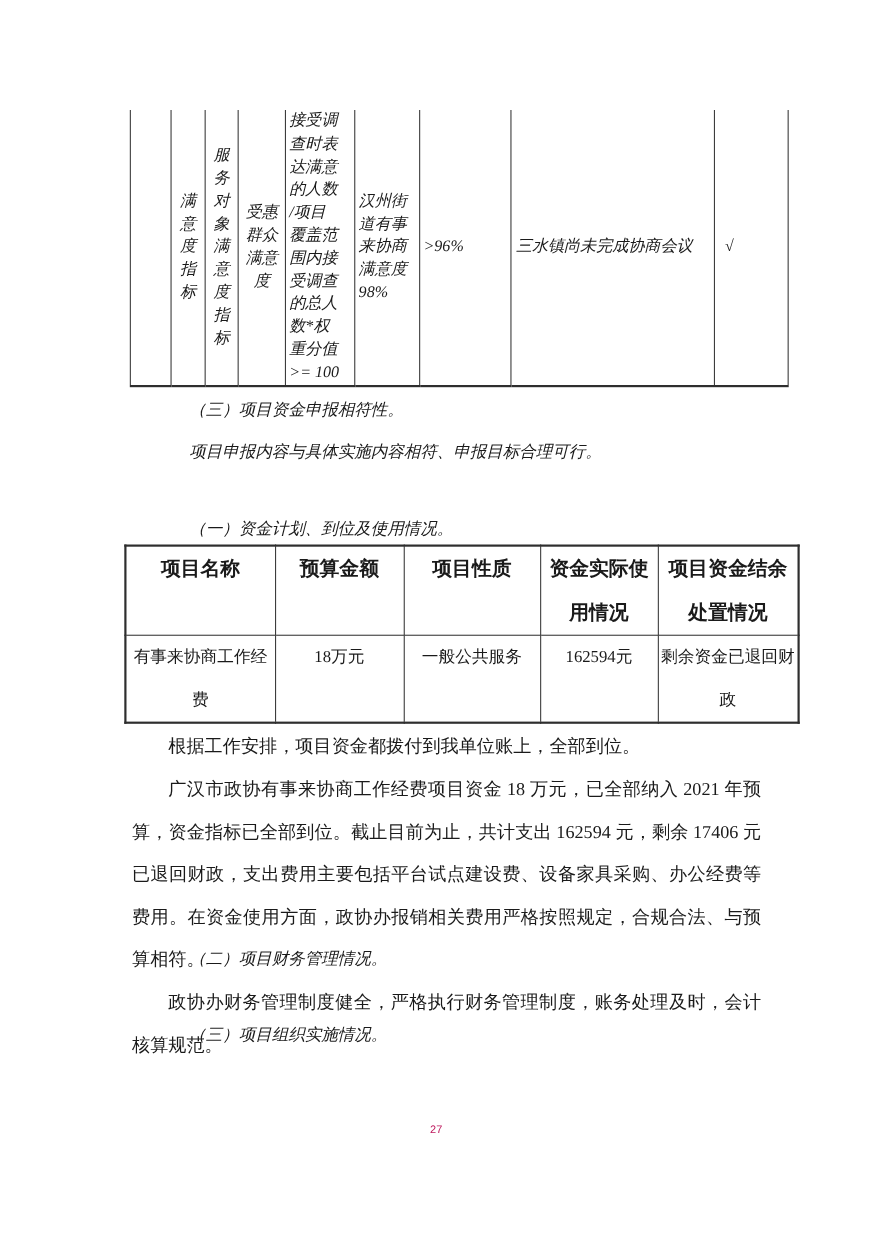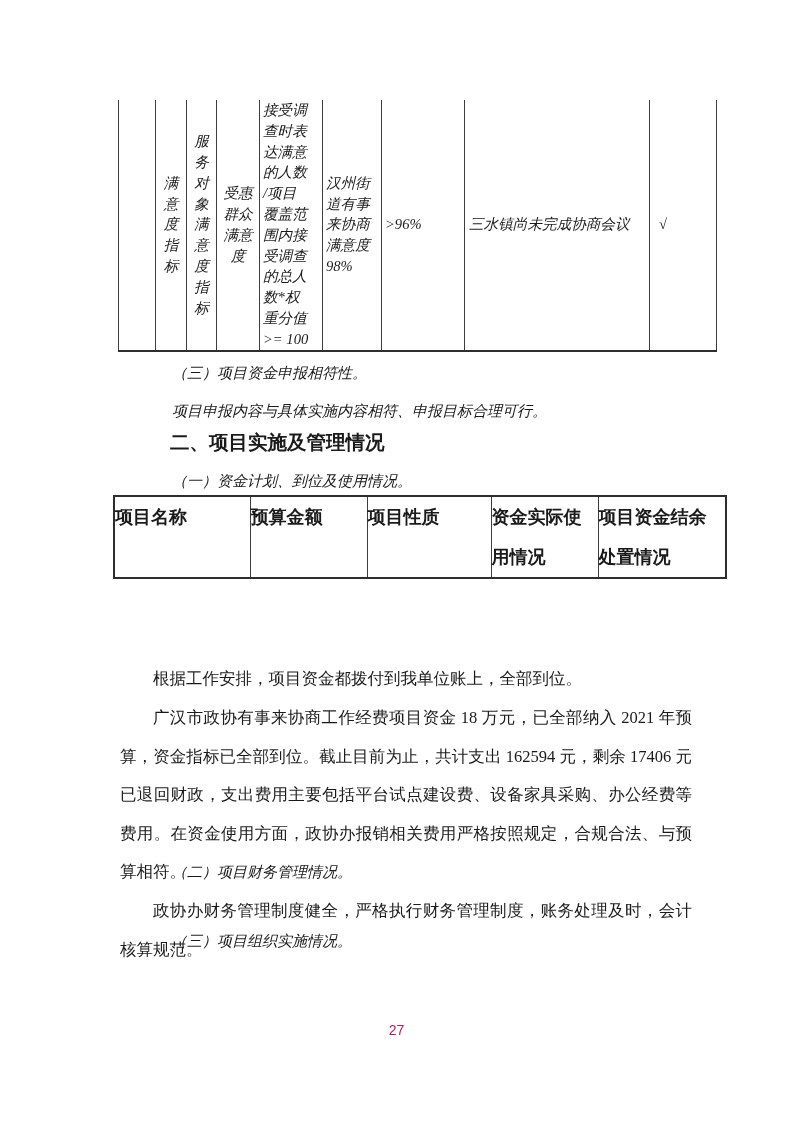--- a/index.html
+++ b/index.html
@@ -18,36 +18,36 @@
   }
   .t1 td.c-center{text-align:center;}
   .t1 td.c-left{text-align:left;padding-left:3px;}
   .t1 td.c-dev{text-align:left;padding-left:4px;}
   .t1 td.c-chk{text-align:left;padding-left:9px;}
   
   .t2{position:absolute;left:113px;top:495px;width:612px;border:2px solid #2e2e2e;}
   .t2 th{
     border:1px solid #3d3d3d;font-family:"Liberation Sans","DejaVu Sans",sans-serif;
     font-weight:bold;font-size:18px;line-height:40px;vertical-align:top;
-    text-align:left;white-space:pre-line;padding:0;
+    text-align:center;white-space:pre-line;padding:0;
   }
   .t2 td{
     border:1px solid #3d3d3d;font-size:15.2px;line-height:39px;vertical-align:top;
     text-align:center;white-space:pre-line;padding:0;
   }
   .t2 tr.hdr{height:80px;}
   .t2 tr.data{height:78px;}
   
   .tb{position:absolute;left:120px;width:572px;line-height:38.6px;}
   .kai{font-style:italic;font-size:15px;text-indent:52px;}
   .h2{font-style:normal;font-weight:bold;font-family:"Liberation Sans","DejaVu Sans",sans-serif;
       font-size:19.5px;text-indent:50px;}
   .para{font-size:16.5px;text-indent:33px;text-align:justify;}
   .pagenum{position:absolute;top:1022px;left:0;width:793px;text-align:center;
-      font-family:"Liberation Sans","DejaVu Sans",sans-serif;font-size:14px;color:#be185d;}
+      font-family:"Liberation Sans","DejaVu Sans",sans-serif;font-size:10px;color:#be185d;}
 </style>
 </head>
 <body>
 
 <div class="page">
 
   <table class="t1">
     <colgroup>
       <col style="width:37px">
         <col style="width:31px">
@@ -99,41 +99,49 @@
 98%</td>
       <td class="c-left">&gt;96%</td>
       <td class="c-dev">三水镇尚未完成协商会议</td>
       <td class="c-chk">√</td>
     </tr>
   </tbody>
     </table>
 
   <div class="tb kai" style="top:354px">（三）项目资金申报相符性。</div>
   <div class="tb kai" style="top:392px">项目申报内容与具体实施内容相符、申报目标合理可行。</div>
-  <div class="tb h2" style="top:423px">二、项目实施及管理情况</div>
   <div class="tb kai" style="top:462px">（一）资金计划、到位及使用情况。</div>
 
   <table class="t2">
     <colgroup>
       <col style="width:136px">
         <col style="width:117px">
         <col style="width:124px">
       <col style="width:107px">
         <col style="width:128px">
     </colgroup>
     <tbody>
         <tr class="hdr">
       <th>项目名称</th>
       <th>预算金额</th>
       <th>项目性质</th>
       <th>资金实际使
 用情况</th>
       <th>项目资金结余
 处置情况</th>
     </tr>
+    <tr class="data">
+      <td>有事来协商工作经
+费</td>
+      <td>18万元</td>
+      <td>一般公共服务</td>
+      <td>162594元</td>
+      <td>剩余资金已退回财
+政</td>
+    </tr>
   </tbody>
     </table>
 
   <div class="tb para" style="top:660px">根据工作安排，项目资金都拨付到我单位账上，全部到位。</div>
   <div class="tb para" style="top:699px">广汉市政协有事来协商工作经费项目资金 18 万元，已全部纳入 2021 年预算，资金指标已全部到位。截止目前为止，共计支出 162594 元，剩余 17406 元已退回财政，支出费用主要包括平台试点建设费、设备家具采购、办公经费等费用。在资金使用方面，政协办报销相关费用严格按照规定，合规合法、与预算相符。</div>
   <div class="tb para" style="top:892px">政协办财务管理制度健全，严格执行财务管理制度，账务处理及时，会计核算规范。</div>
   <div class="tb kai" style="top:853px">（二）项目财务管理情况。</div>
   <div class="tb kai" style="top:922px">（三）项目组织实施情况。</div>
 
   <div class="pagenum">27</div>

